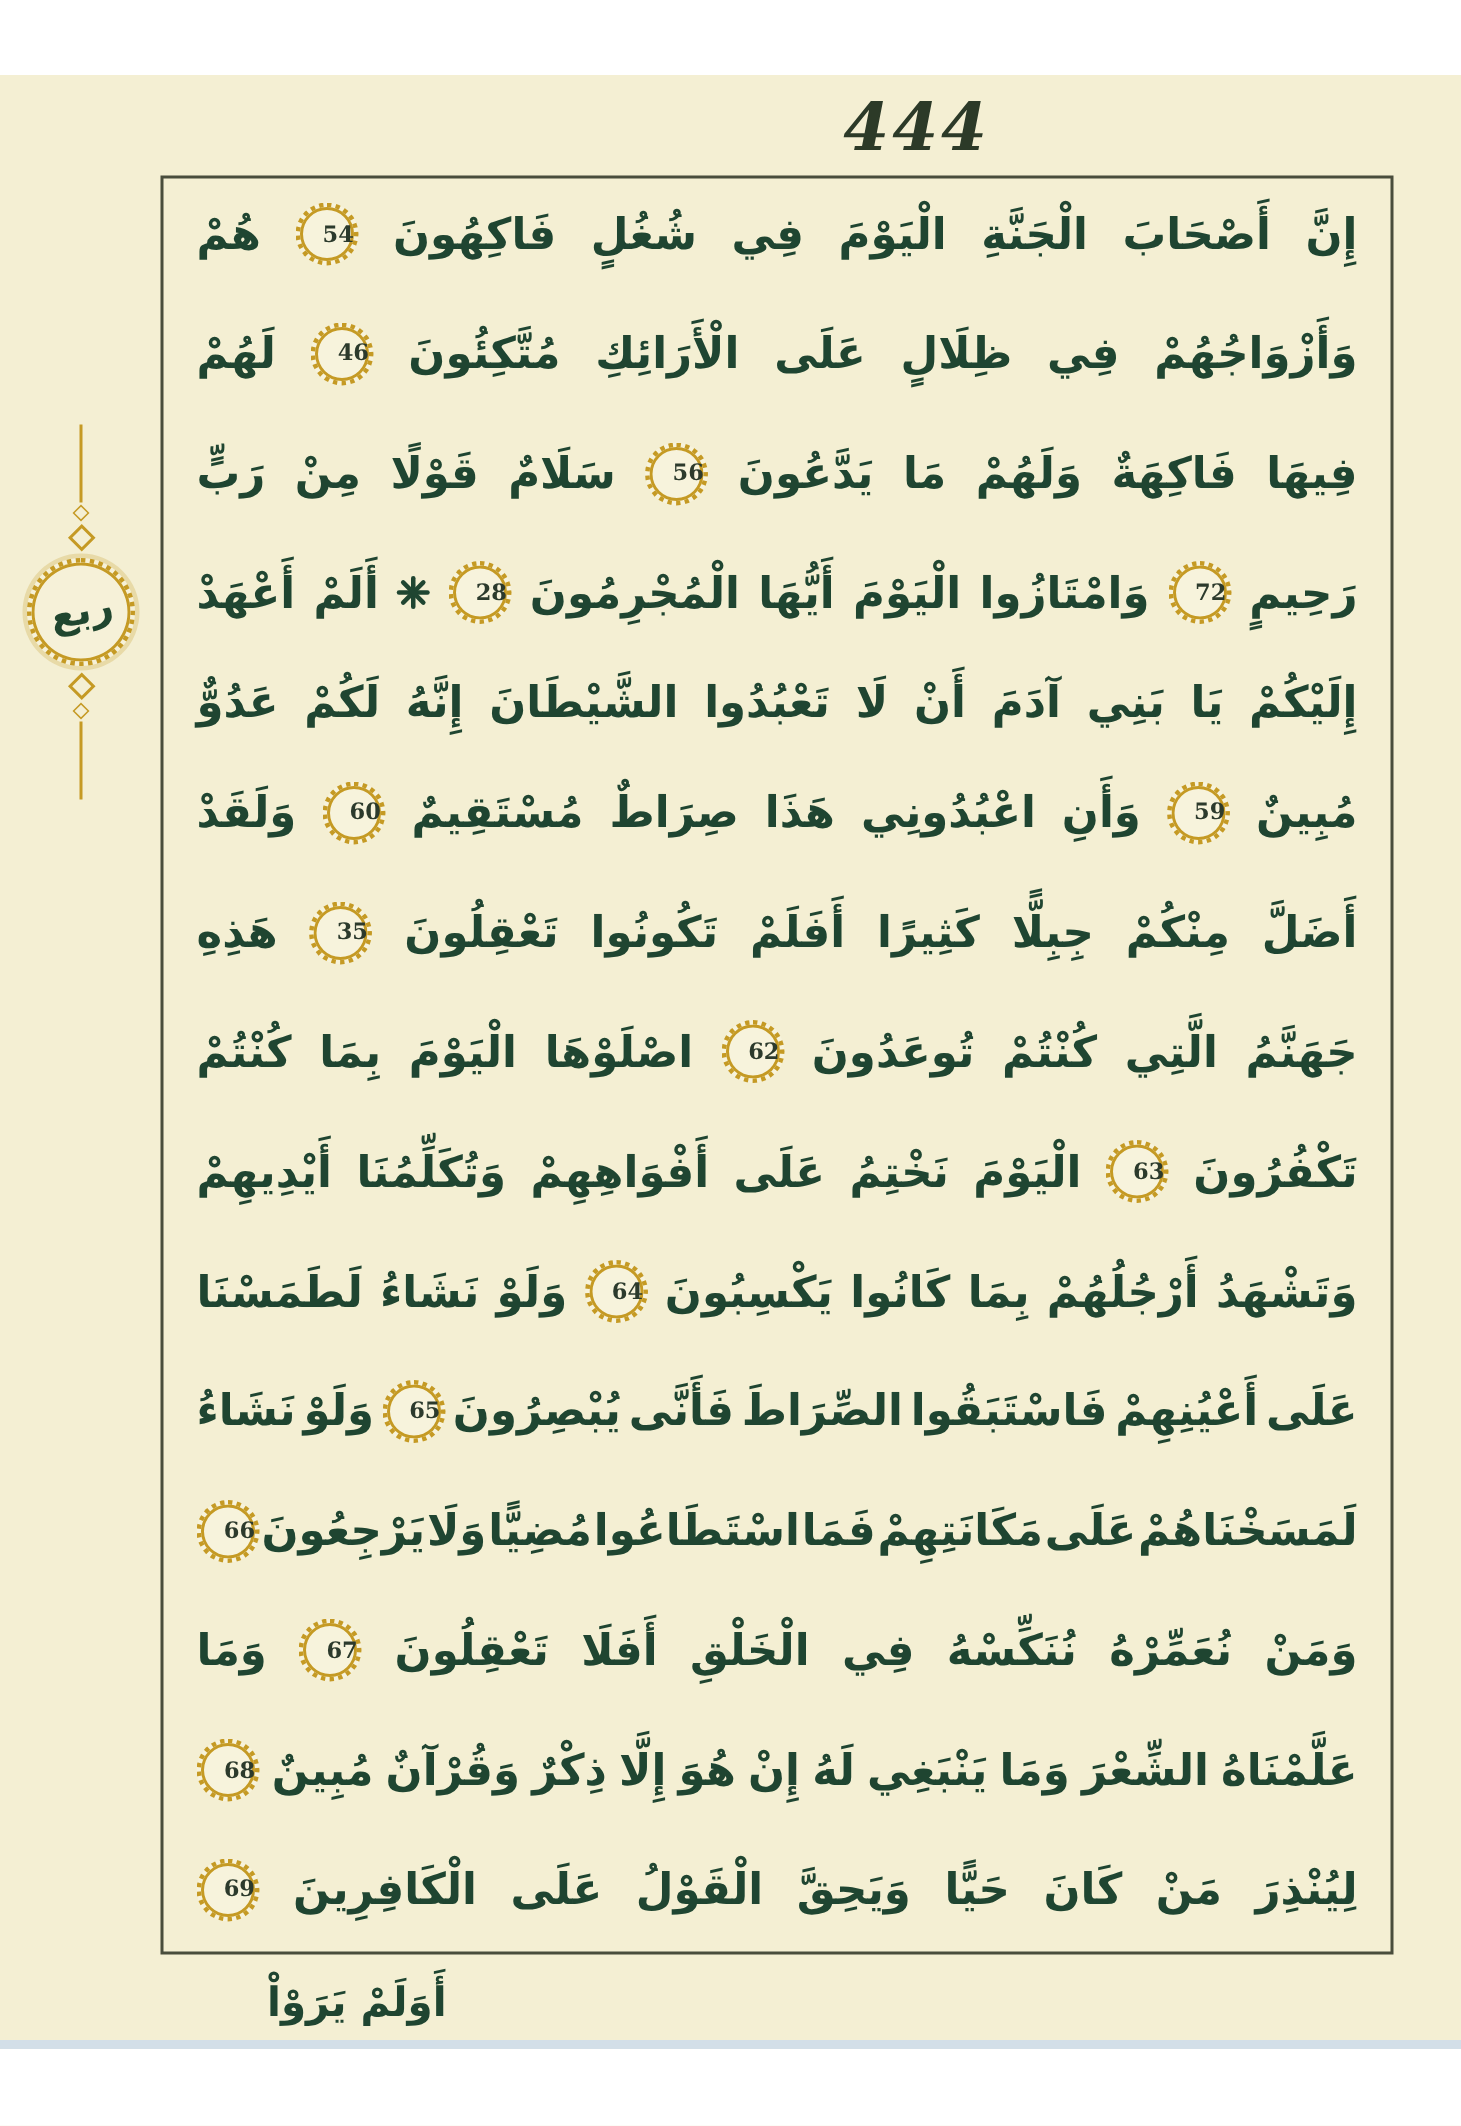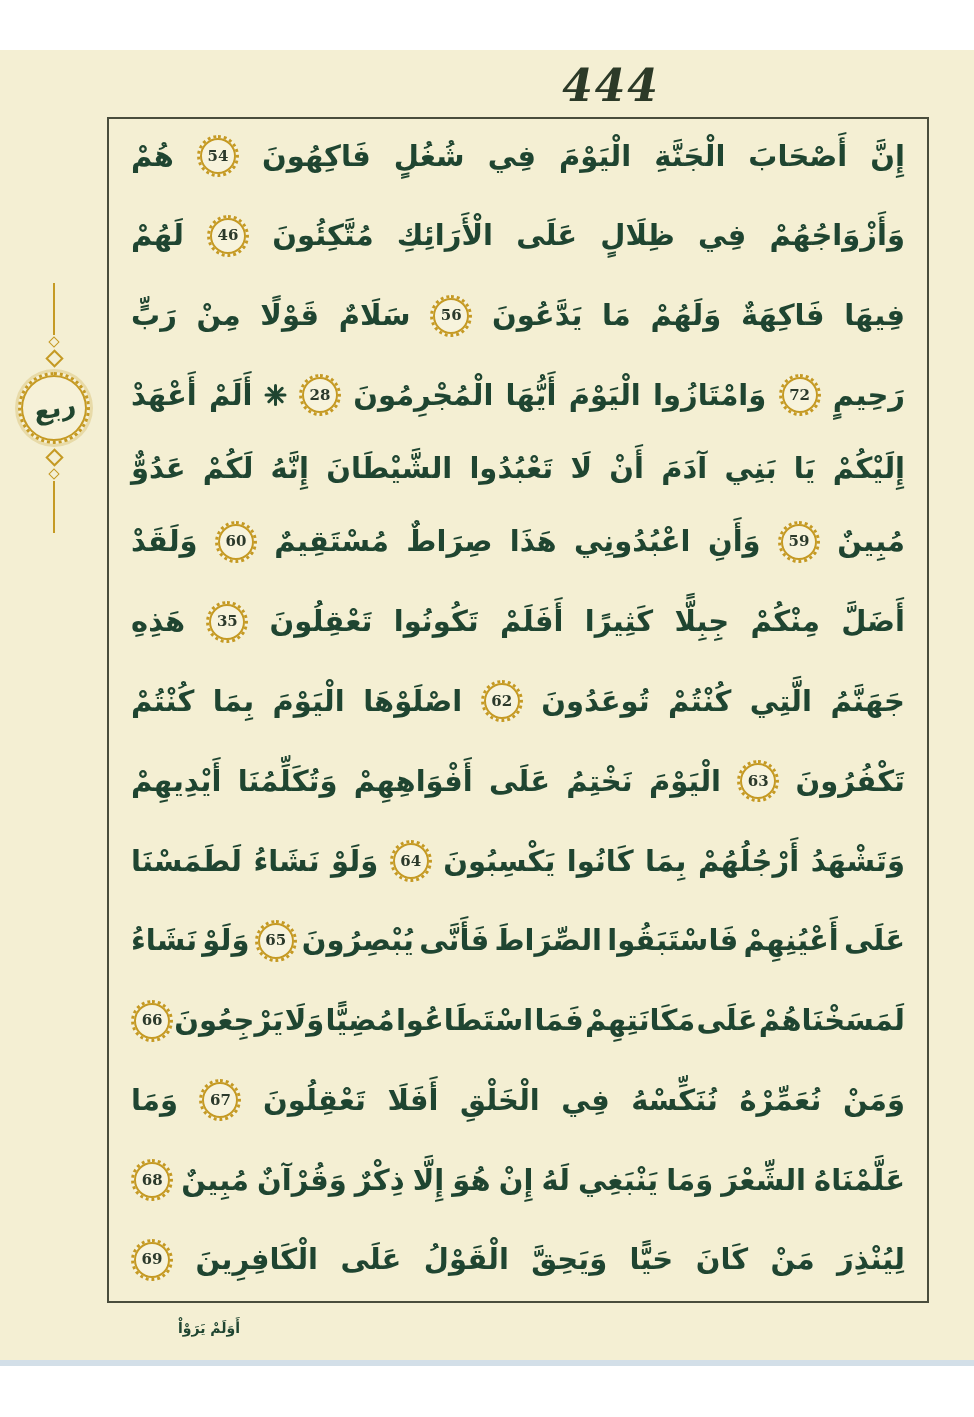--- a/index.html
+++ b/index.html
@@ -49,21 +49,21 @@
     white-space:nowrap;
     line-height:1;
   }
   .qline .w{flex:0 0 auto;}
   
   .vnum{
     flex:0 0 auto;
     width:42px;height:42px;box-sizing:border-box;
     border:3px dotted #c59a24;border-radius:50%;
     box-shadow:inset 0 0 0 2px #c59a24;
-    display:inline-flex;align-items:center;justify-content:center;
+    display:inline-flex;align-items:center;justify-content:flex-start;
     background:#f7f3dc;
   }
   .vnum .vn{
     font-family:"DejaVu Serif",serif;font-size:15px;font-weight:bold;
     color:#2c3a2c;font-style:normal;letter-spacing:0;
   }
   
   .rstar{
     flex:0 0 auto;position:relative;width:22px;height:22px;display:inline-block;
   }
@@ -94,21 +94,21 @@
     box-shadow:inset 0 0 0 2px #c59a24, 0 0 0 3px rgba(197,154,36,.25);
     display:flex;align-items:center;justify-content:center;
     margin:4px 0;background:#f6f1d8;
   }
   .orn-label{
     font-size:26px;font-weight:bold;color:#20462f;transform:rotate(-12deg);
   }
   
   .catchword{
     position:absolute;left:178px;top:1320px;
-    font-size:14px;font-weight:bold;color:#1f4531;direction:rtl;
+    font-size:27px;font-weight:bold;color:#1f4531;direction:rtl;
   }
 </style>
 </head>
 <body>
 
 <div class="screen">
 
   <div class="sheet"></div>
 
   <div class="page-number">444</div>

